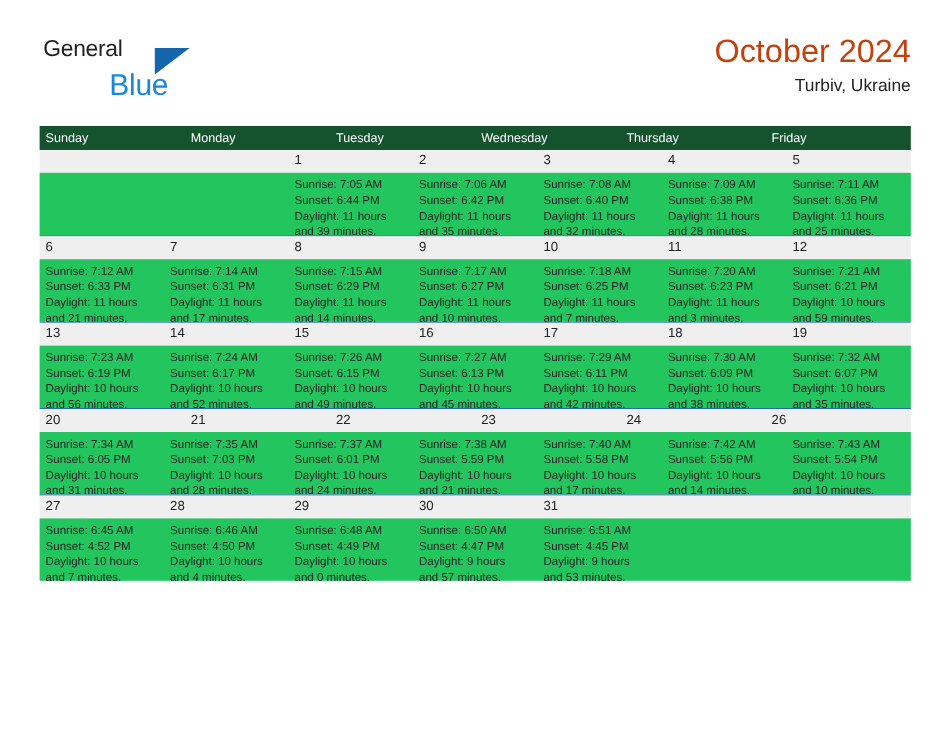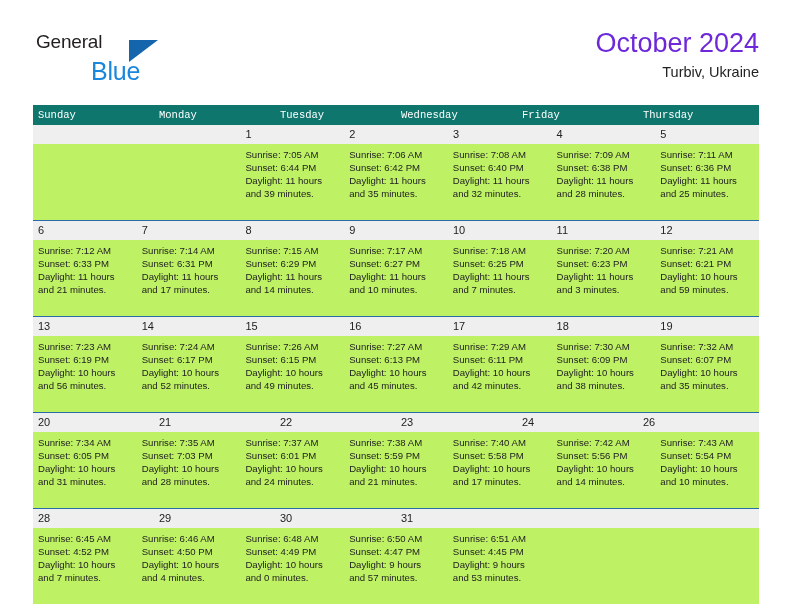--- a/index.html
+++ b/index.html
@@ -67,44 +67,43 @@
 
   .title-block {
     position: absolute;
     right: 0;
     top: 0;
     text-align: right;
   }
   .month-title {
     font-size: 27px;
     line-height: 34px;
-    color: #6d28d9;
+    color: #c2410c;
     font-weight: normal;
     white-space: nowrap;
   }
   .location {
     font-size: 14.5px;
     line-height: 20px;
     color: #222222;
     margin-top: 2px;
     white-space: nowrap;
   }
 
   
   .calendar {
     position: absolute;
     left: 33px;
     top: 105px;
     width: 726px;
   }
   .weekday-row {
     display: flex;
-    background: #0f766e;
+    background: #14532d;
     height: 20px;
-    font-family: Liberation Mono, monospace;
   }
   .weekday {
     flex: 1 1 0;
     color: #ffffff;
     font-size: 10.5px;
     line-height: 20px;
     padding-left: 5px;
     box-sizing: border-box;
     white-space: nowrap;
     overflow: hidden;
@@ -124,23 +123,22 @@
   .date-cell {
     flex: 1 1 0;
     box-sizing: border-box;
     padding-left: 5px;
     font-size: 11px;
     line-height: 19px;
     color: #222222;
   }
   .week-body {
     display: flex;
-    background: #bef264;
-    height: 76px;
-    justify-content: center;
+    background: #22c55e;
+    height: 52px;
   }
   .info-cell {
     flex: 1 1 0;
     box-sizing: border-box;
     padding: 4px 6px 0 5px;
     font-size: 9.6px;
     line-height: 13.1px;
     color: #222222;
   }
   .info-line {
@@ -167,22 +165,22 @@
 
   </div>
 
   <div class="calendar">
 
     <div class="weekday-row">
       <div class="weekday">Sunday</div>
       <div class="weekday">Monday</div>
       <div class="weekday">Tuesday</div>
       <div class="weekday">Wednesday</div>
+      <div class="weekday">Thursday</div>
       <div class="weekday">Friday</div>
-      <div class="weekday">Thursday</div>
     </div>
 
     <div class="week">
       <div class="week-dates">
         <div class="date-cell"></div>
         <div class="date-cell"></div>
         <div class="date-cell">1</div>
         <div class="date-cell">2</div>
         <div class="date-cell">3</div>
         <div class="date-cell">4</div>
@@ -396,20 +394,21 @@
           <div class="info-line">Sunrise: 7:43 AM</div>
           <div class="info-line">Sunset: 5:54 PM</div>
           <div class="info-line">Daylight: 10 hours</div>
           <div class="info-line">and 10 minutes.</div>
         </div>
       </div>
     </div>
 
     <div class="week">
       <div class="week-dates">
+        <div class="date-cell">27</div>
         <div class="date-cell">28</div>
         <div class="date-cell">29</div>
         <div class="date-cell">30</div>
         <div class="date-cell">31</div>
         <div class="date-cell"></div>
         <div class="date-cell"></div>
       </div>
       <div class="week-body">
         <div class="info-cell">
           <div class="info-line">Sunrise: 6:45 AM</div>

